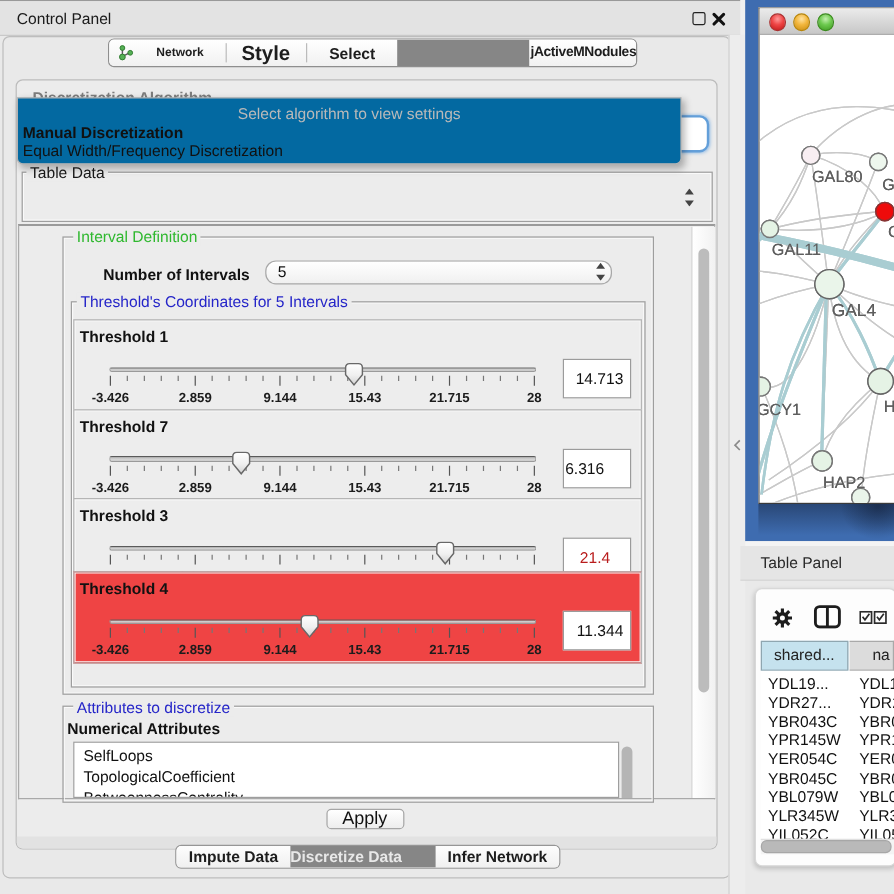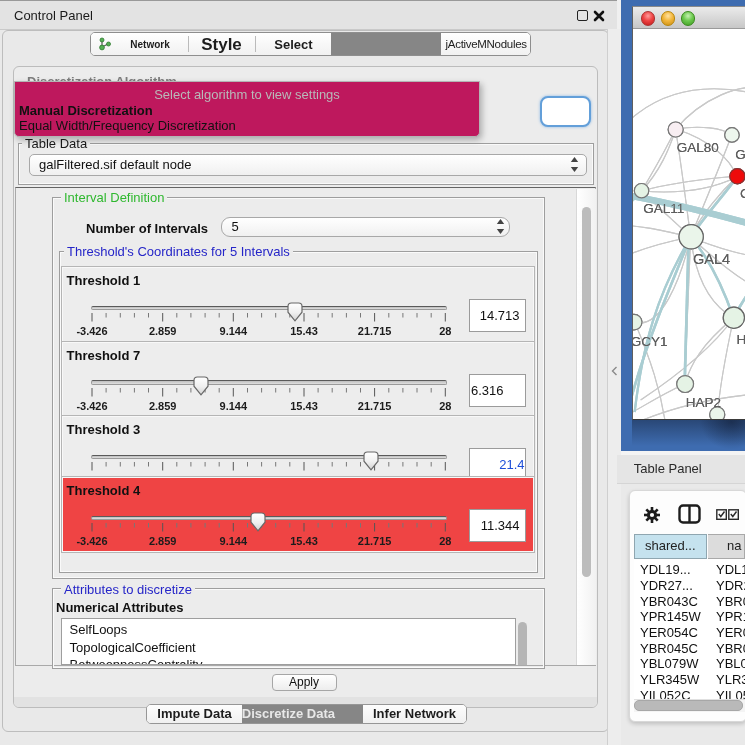--- a/index.html
+++ b/index.html
@@ -72,33 +72,32 @@
   <div style="position:absolute;left:164px;top:3px;bottom:3px;width:1px;background:#bbb"></div>
   <svg style="position:absolute;left:7px;top:4.5px" width="14" height="14" viewBox="0 0 14 14">
     <path d="M4,3 L4,10 M4,10 L10,7" stroke="#5a5a5a" stroke-width="1.2" fill="none"></path>
     <circle cx="4" cy="3" r="2" fill="#55b055" stroke="#2f7a2f" stroke-width="0.8"></circle>
     <circle cx="4" cy="10.5" r="2.4" fill="#55b055" stroke="#2f7a2f" stroke-width="0.8"></circle>
     <circle cx="10.5" cy="7" r="2" fill="#55b055" stroke="#2f7a2f" stroke-width="0.8"></circle>
   </svg>
   <div style="position:absolute;left:22px;top:0;width:74px;height:24px;line-height:23px;text-align:center;font-weight:bold;font-size:10px;color:#1d1d1d">Network</div>
   <div style="position:absolute;left:97px;top:0;width:67px;height:24px;line-height:23px;text-align:center;font-weight:bold;font-size:17px;color:#1d1d1d">Style</div>
   <div style="position:absolute;left:165px;top:0;width:75px;height:24px;line-height:23px;text-align:center;font-weight:bold;font-size:13px;color:#1d1d1d">Select</div>
-  <div style="position:absolute;left:349.8px;top:0;width:90.7px;height:24px;line-height:23px;text-align:center;font-weight:normal;font-size:11.5px;letter-spacing:-0.3px;color:#1d1d1d">jActiveMNodules</div>
+  <div style="position:absolute;left:349.8px;top:0;width:90.7px;height:24px;line-height:23px;text-align:center;font-weight:bold;font-size:11.5px;letter-spacing:-0.3px;color:#1d1d1d">jActiveMNodules</div>
 </div>
 
 <div class="abs" style="left:13px;top:66px;width:585px;height:641.5px;background:#ececec;border:1px solid #bcbcbc;border-radius:6px;box-sizing:border-box"></div>
 <div class="abs" style="left:14px;top:696.5px;width:583px;height:10px;background:#e2e2e2;border-radius:0 0 5px 5px"></div>
 
 <div class="abs" style="left:27px;top:73.5px;font-size:13px;font-weight:bold;color:#7d7d7d">Discretization Algorithm</div>
 
 <div class="abs" style="left:540px;top:96px;width:51px;height:31px;background:#fff;border:2.5px solid #639fd9;border-radius:8px;box-sizing:border-box;box-shadow:0 0 3px #8ab7e4"></div>
 
 <div class="grp" style="left:18px;top:142.5px;width:574px;height:40px"></div>
 <div class="gtitle" style="left:22px;top:136px;color:#1a1a1a">Table Data</div>
-<div class="abs" style="left:29px;top:153.5px;width:558px;height:22px;background:linear-gradient(#ffffff,#f0f0f0);border:1px solid #a8a8a8;border-radius:5px;box-sizing:border-box;font-size:13px;color:#111;line-height:20px;padding-left:9px">galFiltered.sif default node</div>
 <svg class="abs" style="left:570px;top:157px" width="9" height="15" viewBox="0 0 9 15">
       <path d="M4.5,0 L8.2,5 L0.8,5 Z" fill="#444"></path>
       <path d="M4.5,15 L8.2,10 L0.8,10 Z" fill="#444"></path>
     </svg>
 
 <div class="abs" style="left:14.5px;top:187px;width:581px;height:479px;border-top:1.5px solid #646464;border-left:1px solid #a9a9a9;border-right:1px solid #a9a9a9;border-bottom:1px solid #a9a9a9;box-sizing:border-box;background:#ececec"></div>
 
 <div class="abs" style="left:576px;top:189px;width:19px;height:476px;background:linear-gradient(90deg,#ffffff,#f1f1f1);border-left:1px solid #d8d8d8"></div>
 <div class="abs" style="left:582px;top:207px;width:9px;height:370px;background:#bcbcbc;border-radius:5px"></div>
 
@@ -139,21 +138,21 @@
 </div>
 <div style="position:absolute;left:60.5px;top:415.0px;width:472px;height:75px;background:#ededed;border:1px solid #b5b5b5;box-shadow:inset 0 0 0 1px #f8f8f8">
   <div style="position:absolute;left:5px;top:6px;font-weight:bold;font-size:13px;color:#111">Threshold 3</div>
   <div style="position:absolute;left:29px;top:38.5px;width:354px;height:2.5px;background:linear-gradient(#bdbdbd,#e0e0e0);border:1px solid #9a9a9a;border-top:1.5px solid #5a5a5a;border-radius:2px"></div>
   <svg style="position:absolute;left:0;top:46px" width="472" height="30" viewBox="0 0 472 30">
         <use href="#ruler"></use>
       </svg>
   <svg style="position:absolute;left:300.1px;top:34.5px" width="18" height="20" viewBox="0 0 18 20">
         <path d="M2,4.4 Q2,1 5.4,1 L12.6,1 Q16,1 16,4.4 L16,10.2 L9,18.8 L2,10.2 Z" fill="url(#thg)" stroke="#686868" stroke-width="1.2"></path>
       </svg>
-  <div style="position:absolute;left:407px;top:32px;width:57px;height:33px;background:#fff;border:1px solid #9b9b9b;box-sizing:border-box;font-size:13px;color:#1d4ed8;text-align:right;line-height:31px;padding-right:0">21.4</div>
+  <div style="position:absolute;left:407px;top:32px;width:57px;height:33px;background:#fff;border:1px solid #9b9b9b;box-sizing:border-box;font-size:13px;color:#b91c1c;text-align:right;line-height:31px;padding-right:16px">21.4</div>
 </div>
 <div style="position:absolute;left:60.5px;top:476px;width:472px;height:75px;background:#ef4444;border:1px solid #b5b5b5;box-shadow:inset 0 0 0 1px #f8f8f8">
   <div style="position:absolute;left:5px;top:6px;font-weight:bold;font-size:13px;color:#111">Threshold 4</div>
   <div style="position:absolute;left:29px;top:38.5px;width:354px;height:2.5px;background:linear-gradient(#bdbdbd,#e0e0e0);border:1px solid #9a9a9a;border-top:1.5px solid #5a5a5a;border-radius:2px"></div>
   <svg style="position:absolute;left:0;top:46px" width="472" height="30" viewBox="0 0 472 30">
         <use href="#ruler"></use>
       </svg>
   <svg style="position:absolute;left:187.0px;top:34.5px" width="18" height="20" viewBox="0 0 18 20">
         <path d="M2,4.4 Q2,1 5.4,1 L12.6,1 Q16,1 16,4.4 L16,10.2 L9,18.8 L2,10.2 Z" fill="url(#thg)" stroke="#686868" stroke-width="1.2"></path>
       </svg>
@@ -161,31 +160,31 @@
 </div>
 
 <div class="grp" style="left:52px;top:588px;width:490.5px;height:78.5px"></div>
 <div class="gtitle" style="left:61px;top:581.5px;color:#2525c8">Attributes to discretize</div>
 <div class="abs" style="left:56px;top:600px;font-size:13px;font-weight:bold;color:#111">Numerical Attributes</div>
 <div class="abs" style="left:60.5px;top:618.4px;width:455px;height:47px;background:#fff;border:1px solid #9e9e9e;box-sizing:border-box;overflow:hidden">
   <div style="padding:2px 0 0 8px;font-size:13px;color:#111;line-height:17.4px">SelfLoops<br>TopologicalCoefficient<br>BetweennessCentrality</div>
 </div>
 <div class="abs" style="left:518px;top:622px;width:9px;height:43px;background:#b5b5b5;border-radius:5px 5px 0 0"></div>
 
-<div class="abs" style="left:271.5px;top:673.5px;width:65px;height:17px;background:linear-gradient(#ffffff,#ededed);border:1px solid #a6a6a6;border-radius:4px;box-sizing:border-box;text-align:center;font-size:12px;line-height:15px;color:#111">Apply</div>
+<div class="abs" style="left:271.5px;top:673.5px;width:65px;height:17px;background:linear-gradient(#ffffff,#ededed);border:1px solid #a6a6a6;border-radius:4px;box-sizing:border-box;text-align:center;font-size:15px;line-height:15px;color:#111">Apply</div>
 
 <div class="abs" style="left:146.3px;top:703.5px;width:321px;height:20px;background:#fcfcfc;border:1px solid #969696;border-radius:5px;box-sizing:border-box;overflow:hidden">
   <div style="position:absolute;left:0;top:0;width:100%;height:100%;background:linear-gradient(#fdfdfd,#f0f0f0)"></div>
   <div style="position:absolute;left:94.5px;top:0;width:121px;height:100%;background:#868686"></div>
   <div style="position:absolute;left:0;top:0;width:94.5px;height:20px;line-height:18px;text-align:center;font-weight:bold;font-size:13px;color:#1d1d1d">Impute Data</div>
   <div style="position:absolute;left:94.5px;top:0;width:121px;height:20px;line-height:18px;text-align:left;font-weight:bold;font-size:13px;color:#e8e8e8">Discretize Data</div>
   <div style="position:absolute;left:215.5px;top:0;width:103.5px;height:20px;line-height:18px;text-align:center;font-weight:bold;font-size:13px;color:#1d1d1d">Infer Network</div>
 </div>
 
-<div class="abs" style="left:14px;top:80.5px;width:466px;height:56.5px;background:#be185d;border:1px solid #b4b4b4;border-radius:0 0 5px 5px;box-sizing:border-box;box-shadow:2px 3px 6px rgba(0,0,0,0.28)">
+<div class="abs" style="left:14px;top:80.5px;width:554px;height:56.5px;background:#0369a1;border:1px solid #b4b4b4;border-radius:0 0 5px 5px;box-sizing:border-box;box-shadow:2px 3px 6px rgba(0,0,0,0.28)">
   <div style="position:absolute;left:0;top:5px;width:100%;text-align:center;font-size:13px;color:#b9b9b9">Select algorithm to view settings</div>
   <div style="position:absolute;left:4px;top:21px;font-size:13px;font-weight:bold;color:#111">Manual Discretization</div>
   <div style="position:absolute;left:4px;top:36.5px;font-size:13px;color:#111">Equal Width/Frequency Discretization</div>
 </div>
 
 <div class="abs" style="left:607px;top:29px;width:14px;height:716px;background:#ededed"></div>
 <div class="abs" style="left:607px;top:29px;width:1px;height:716px;background:#cfcfcf"></div>
 <div class="abs" style="left:617px;top:0;width:4px;height:29px;background:#f0f0f0"></div>
 
 <svg class="abs" style="left:611px;top:366px" width="7" height="10" viewBox="0 0 7 10">

